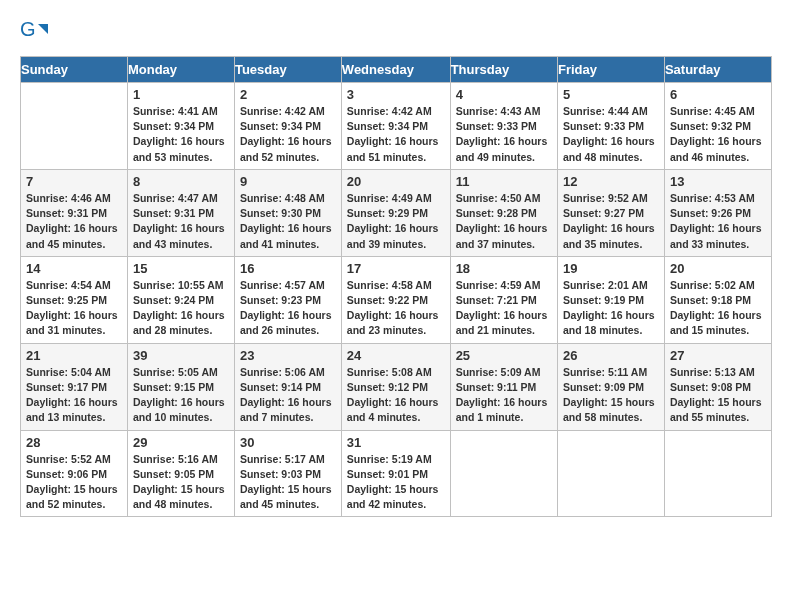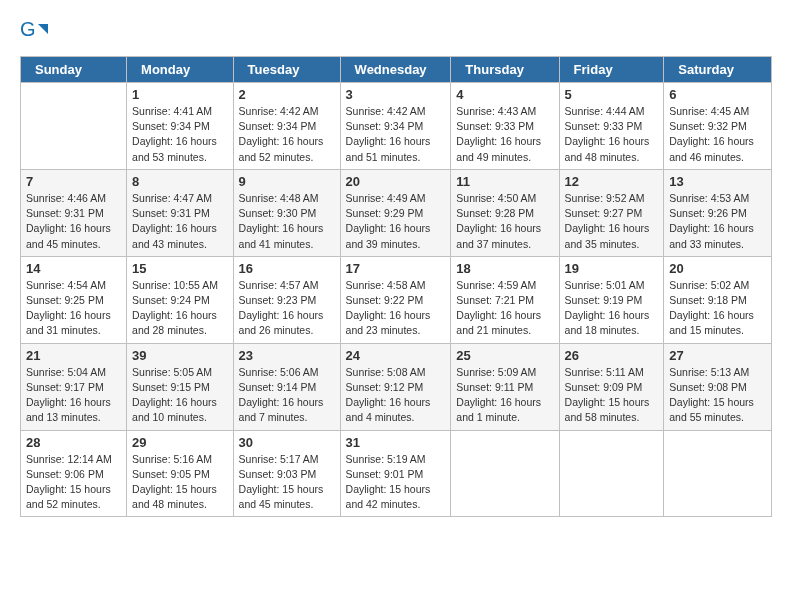--- a/index.html
+++ b/index.html
@@ -50,41 +50,42 @@
     .calendar-table {
       width: 100%;
       border-collapse: collapse;
       margin-top: 4px;
     }
     .calendar-table th {
       background-color: #2e6da4;
       color: #fff;
       font-size: 13px;
       font-weight: bold;
-      padding: 5px 14px;
+      padding: 5px 0;
       text-align: left;
       border: 1px solid #c0c0c0;
     }
     .calendar-table td {
       border: 1px solid #c0c0c0;
       vertical-align: top;
       padding: 4px 5px;
       font-size: 10.5px;
       color: #333;
       width: 113px;
       min-height: 80px;
     }
     .day-number {
       font-size: 13px;
       font-weight: bold;
       display: block;
       margin-bottom: 2px;
     }
     .day-info {
       line-height: 1.45;
+      font-weight: bold;
     }
     .empty-cell {
       background: #f9f9f9;
     }
     tr:nth-child(even) td {
       background-color: #f5f5f5;
     }
     tr:nth-child(odd) td {
       background-color: #ffffff;
     }
@@ -270,21 +271,21 @@
           <span class="day-number">18</span>
         <div class="day-info">
           <span>Sunrise: 4:59 AM</span><br>
           <span>Sunset: 7:21 PM</span><br>
           <span>Daylight: 16 hours and 21 minutes.</span>
         </div>
         </td>
         <td>
           <span class="day-number">19</span>
         <div class="day-info">
-          <span>Sunrise: 5:01 AM</span><br>
+          <span>Sunrise: 2:01 AM</span><br>
           <span>Sunset: 9:19 PM</span><br>
           <span>Daylight: 16 hours and 18 minutes.</span>
         </div>
         </td>
         <td>
           <span class="day-number">20</span>
         <div class="day-info">
           <span>Sunrise: 5:02 AM</span><br>
           <span>Sunset: 9:18 PM</span><br>
           <span>Daylight: 16 hours and 15 minutes.</span>
@@ -346,21 +347,21 @@
           <span>Sunrise: 5:13 AM</span><br>
           <span>Sunset: 9:08 PM</span><br>
           <span>Daylight: 15 hours and 55 minutes.</span>
         </div>
         </td>
       </tr>
       <tr>
         <td>
           <span class="day-number">28</span>
         <div class="day-info">
-          <span>Sunrise: 12:14 AM</span><br>
+          <span>Sunrise: 5:52 AM</span><br>
           <span>Sunset: 9:06 PM</span><br>
           <span>Daylight: 15 hours and 52 minutes.</span>
         </div>
         </td>
         <td>
           <span class="day-number">29</span>
         <div class="day-info">
           <span>Sunrise: 5:16 AM</span><br>
           <span>Sunset: 9:05 PM</span><br>
           <span>Daylight: 15 hours and 48 minutes.</span>

